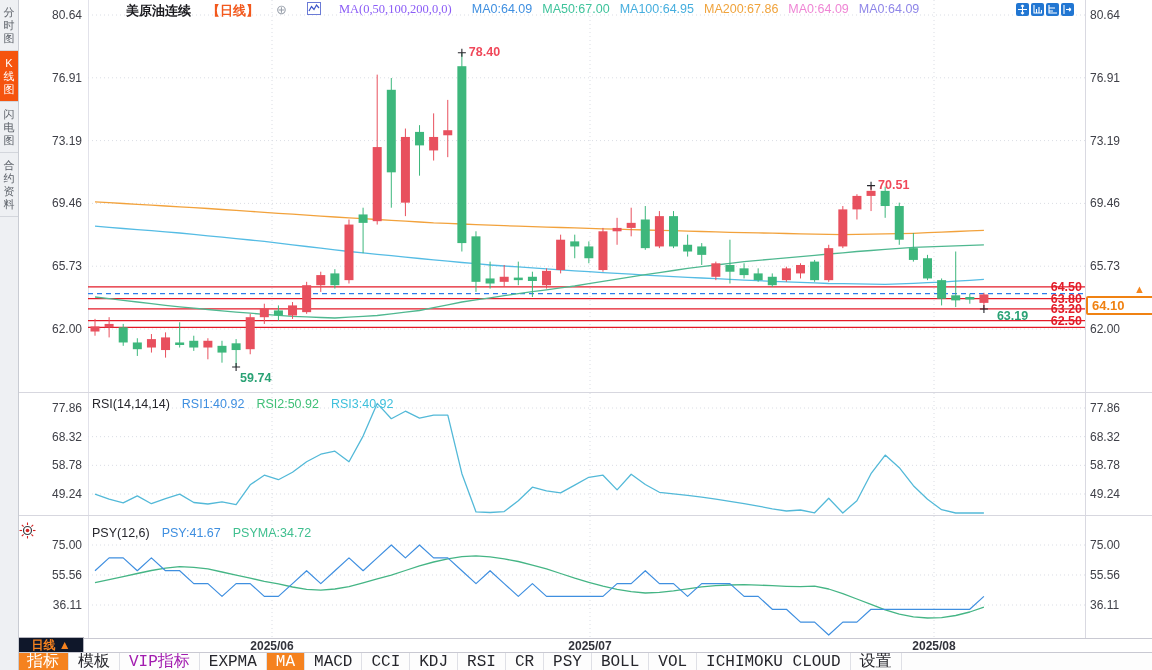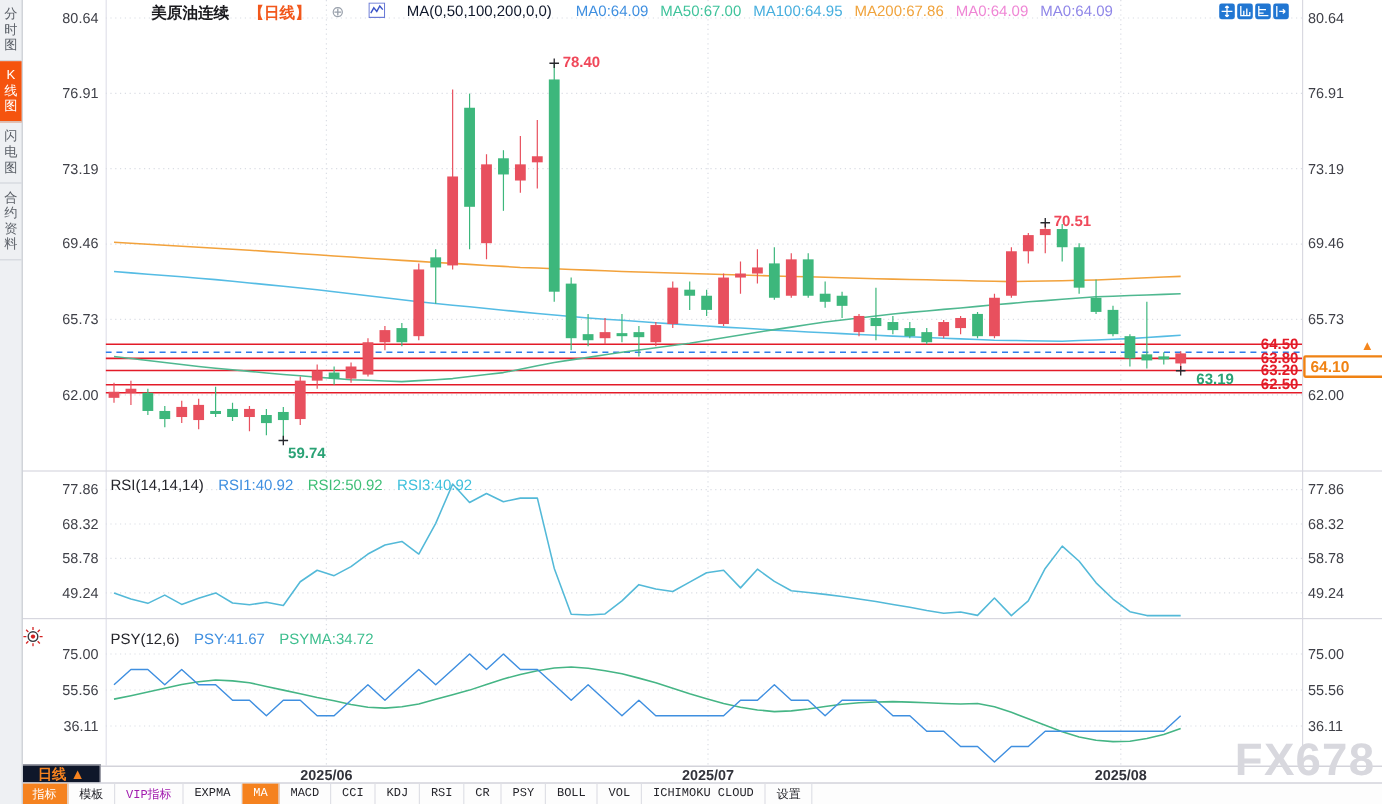--- a/index.html
+++ b/index.html
@@ -12,21 +12,21 @@
   .side-tab.active{background:#f5540e;color:#fff;}
   
   .sep-h{position:absolute;left:18px;right:0;height:1px;background:#d7d7df;z-index:4;}
   .sep-v{position:absolute;width:1px;background:#e2e2ea;z-index:1;}
   
   .hdr{position:absolute;left:90px;top:2px;height:17px;display:flex;align-items:flex-start;gap:20px;
        font-size:12.5px;z-index:7;white-space:nowrap;padding-left:36px;}
   .hdr .title{color:#1a1a1e;font-weight:bold;font-size:13px;}
   .hdr .tf{color:#f2581c;font-weight:bold;font-size:13px;}
   .hdr .plus{color:#9aa1ac;font-size:13px;}
-  .hdr .formula{color:#0f172a;}
+  .hdr .formula{color:#8b5cf6;font-family:Liberation Serif, serif;}
   .ind-hdr{position:absolute;height:15px;display:flex;align-items:center;gap:12px;font-size:12.5px;z-index:7;white-space:nowrap;}
   .ind-hdr .formula{color:#26262c;}
   
   .winicons{position:absolute;left:1016px;top:3px;display:flex;gap:2px;z-index:9;}
   .winicon{width:13px;height:13px;background:#2176d2;border-radius:2px;display:flex;align-items:center;justify-content:center;cursor:pointer;}
   
   .axlab{position:absolute;font-size:12px;color:#3f4048;z-index:5;}
   .axlab.left{left:18px;width:64px;text-align:right;}
   .axlab.right{left:1090px;width:60px;text-align:left;}
   
@@ -35,21 +35,21 @@
   .tri{position:absolute;color:#f5861d;font-size:11px;z-index:6;line-height:10px;}
   
   .xrow{position:absolute;left:18px;top:638px;right:0;height:14px;background:#fff;border-top:1px solid #c9c9d2;z-index:5;}
   .tfbox{position:absolute;left:0;top:-2px;width:64px;height:15px;border:1px solid #b4b4bd;background:#0f172a;
          color:#f5821f;font-weight:bold;font-size:12px;text-align:center;line-height:15px;cursor:pointer;}
   .month{position:absolute;top:0px;width:60px;text-align:center;font-size:12px;font-weight:bold;color:#32333b;}
   
   .toolbar{position:absolute;left:18px;top:652px;right:0;height:17px;border-top:1px solid #c9c9d2;background:#fdfdfd;
            display:flex;align-items:stretch;z-index:5;}
   .titem{display:flex;align-items:center;padding:0 9px;border-right:1px solid #dfe0e6;color:#26262c;
-         font-size:10px;font-family:"Liberation Mono",monospace;cursor:pointer;white-space:nowrap;}
+         font-size:16px;font-family:"Liberation Mono",monospace;cursor:pointer;white-space:nowrap;}
   .titem.active{background:#f5821f;color:#fff;}
   .titem.vip{color:#a21caf;}
   
   .watermark{position:absolute;right:6px;bottom:14px;font-size:38px;font-weight:bold;color:#d8d8de;
              letter-spacing:1px;z-index:6;pointer-events:none;font-family:"Liberation Sans",sans-serif;}
   svg{position:absolute;z-index:2;}
   text{font-family:"Liberation Sans",sans-serif;}
 </style>
 </head>
 <body>
@@ -394,14 +394,13 @@
       <div class="titem">KDJ</div>
       <div class="titem">RSI</div>
       <div class="titem">CR</div>
       <div class="titem">PSY</div>
       <div class="titem">BOLL</div>
       <div class="titem">VOL</div>
       <div class="titem">ICHIMOKU CLOUD</div>
       <div class="titem">设置</div>
     </div>
 
-  <div class="watermark">FX678</div>
 </div>
 
 </body></html>

